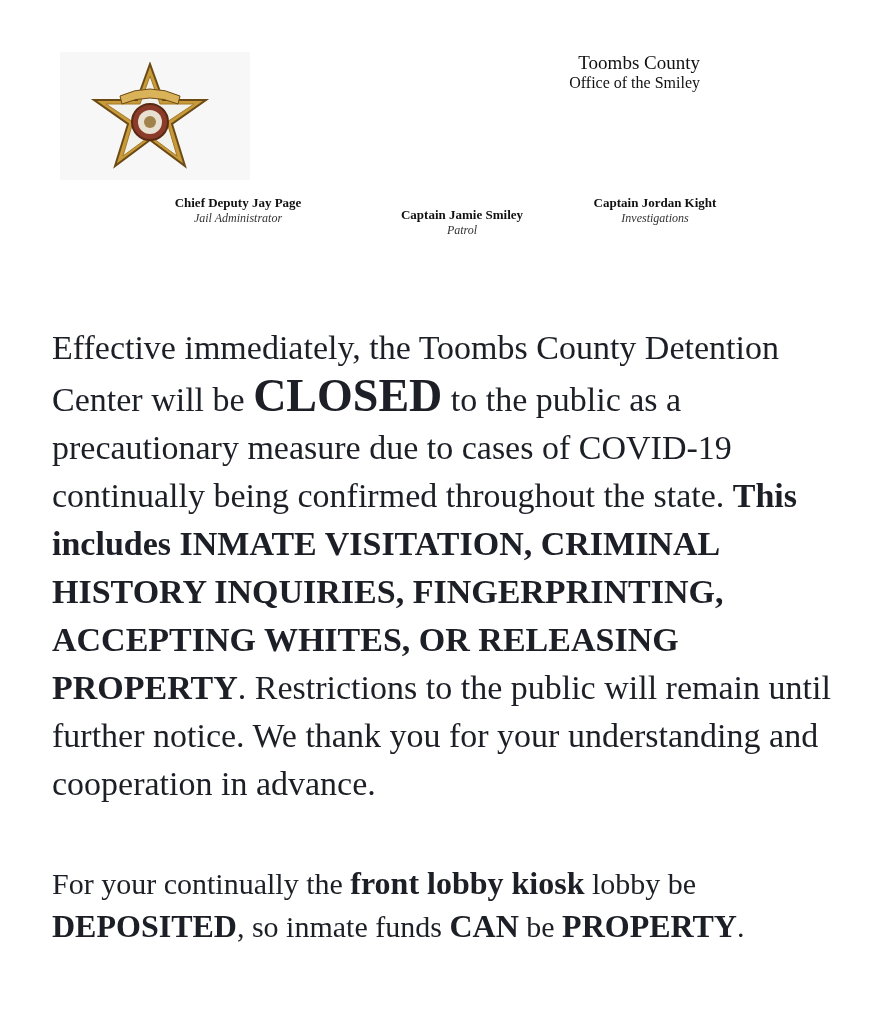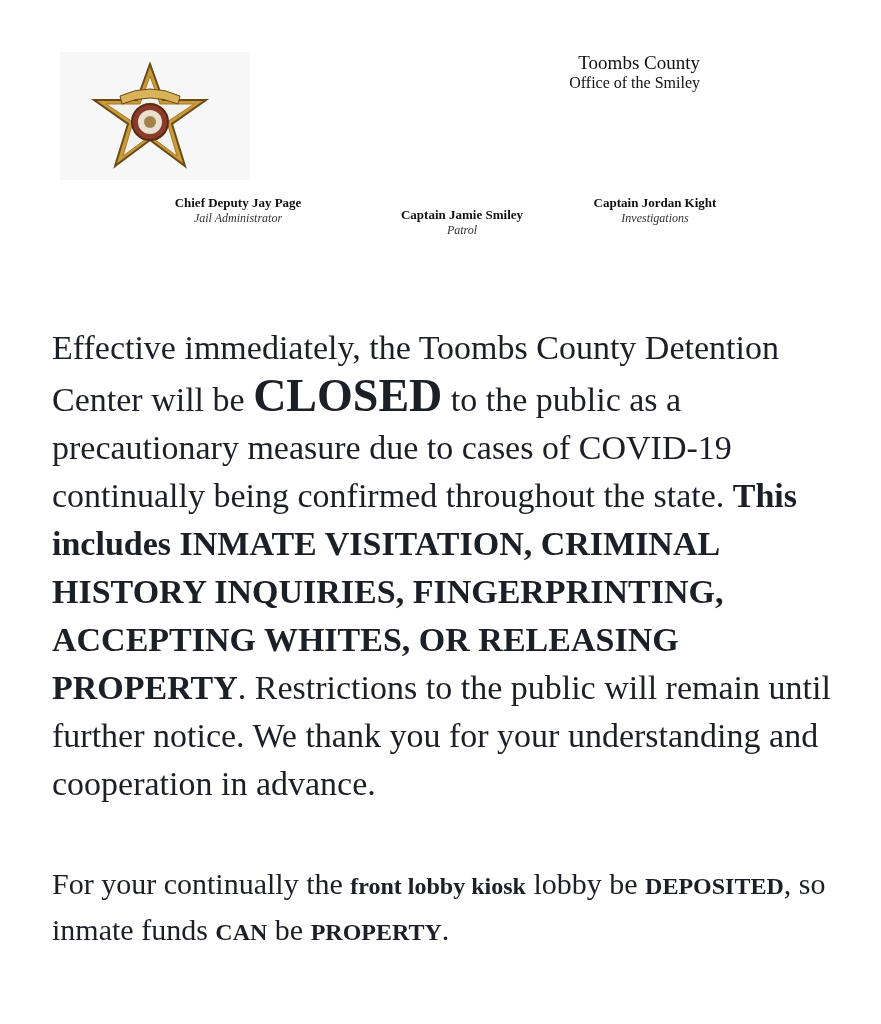--- a/index.html
+++ b/index.html
@@ -15,21 +15,21 @@
   .h-addr { font-size:11px; line-height:14px; color:#333; }
   .h-phone { font-size:11px; line-height:14px; color:#333; word-spacing:2px; }
   .staff { position:absolute; top:195px; left:0; width:881px; }
   .staff-item { position:absolute; text-align:center; width:200px; }
   .staff-name { font-size:13px; font-weight:bold; line-height:16px; color:#111; }
   .staff-role { font-size:12px; line-height:14px; color:#333;font-style:italic; }
   .body { position:absolute; left:52px; top:280px; width:800px; font-size:34px; line-height:48px; color:#1c1f26;margin-top:44px; }
   .body b { font-weight:bold; }
   .closed { font-size:46px; font-weight:bold; }
   .p2 { position:absolute; left:52px; top:862px; width:800px; font-size:30px; line-height:43px; }
-  .p2 b { font-size:24px; }
+  .p2 b { font-size:32px; }
 </style>
 </head>
 <body>
 
 <div class="header">
   <div class="badge-box">
     <svg class="badge" viewBox="0 0 120 110">
       <polygon points="60,2 73,38 116,38 82,62 95,104 60,78 25,104 38,62 4,38 47,38" fill="#c79a3a" stroke="#6b4a15" stroke-width="2"></polygon>
       <polygon points="60,14 70,42 104,42 77,60 87,94 60,74 33,94 43,60 16,42 50,42" fill="#f1f1ee" stroke="#a77a25" stroke-width="1"></polygon>
       <path d="M30,34 Q60,20 90,34 L88,42 Q60,30 32,42 Z" fill="#d9b25a" stroke="#6b4a15" stroke-width="1"></path>

